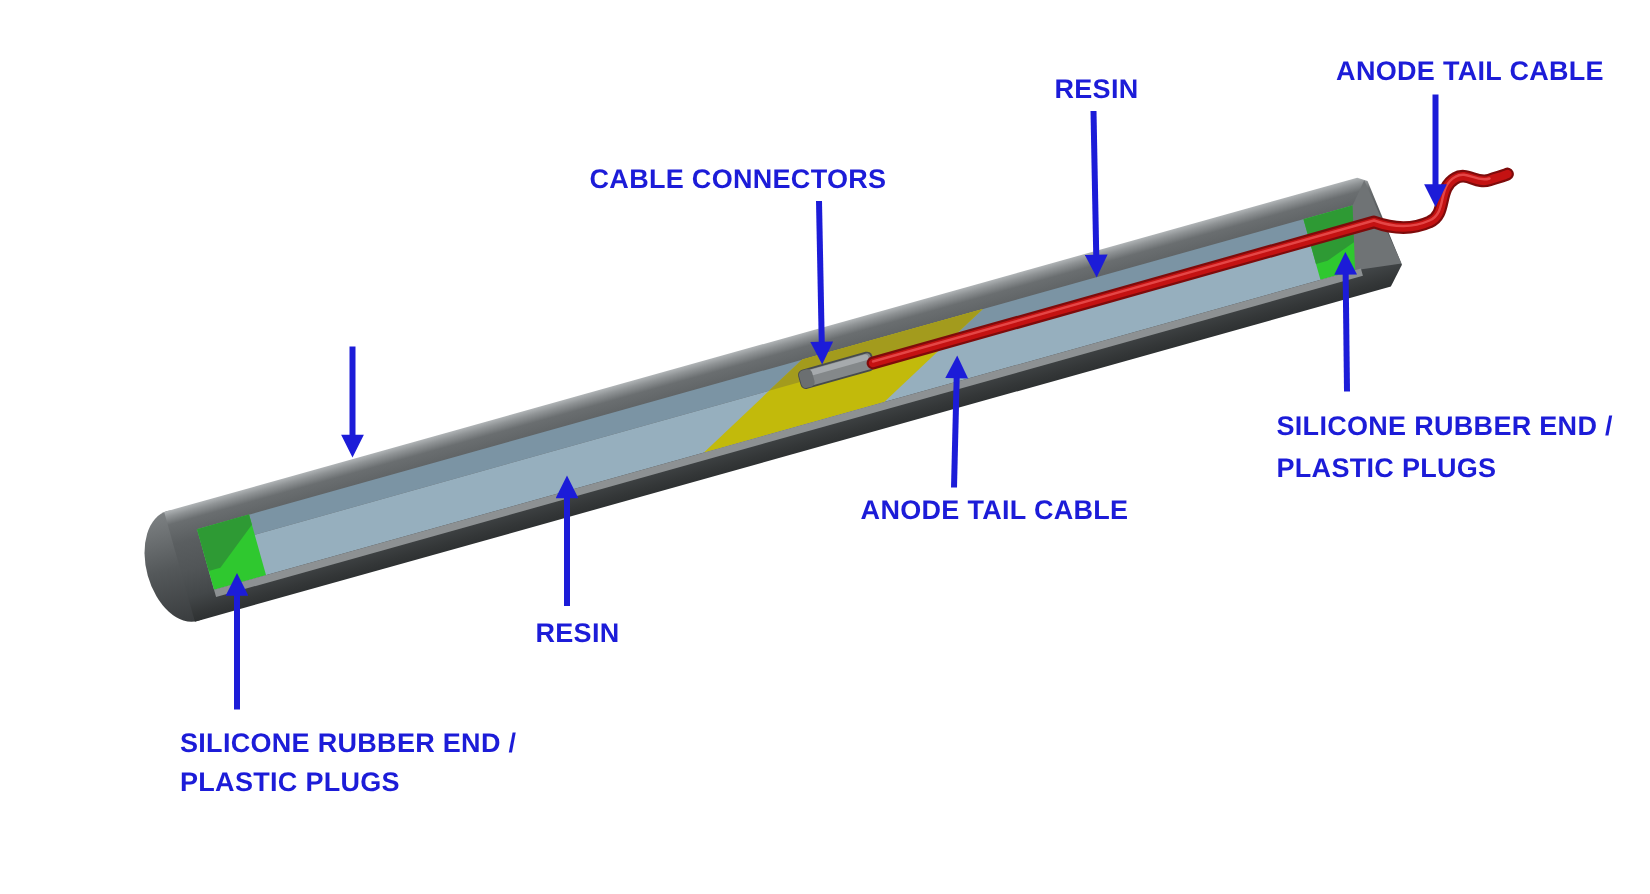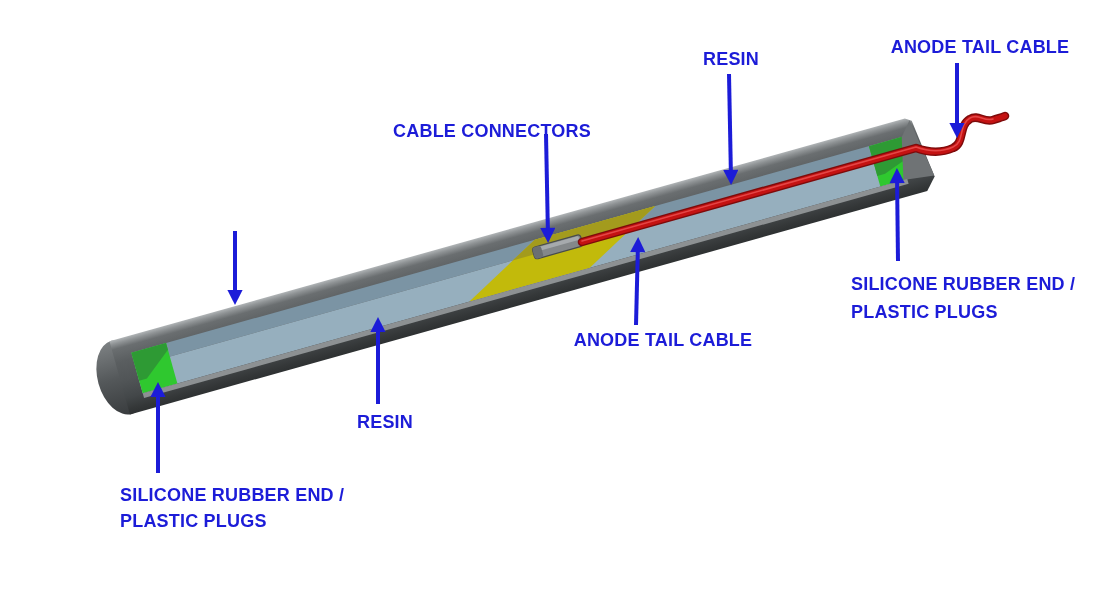--- a/index.html
+++ b/index.html
@@ -90,21 +90,21 @@
   </svg>
 
   <div class="lbl center" style="left:656px;top:48px;width:150px;">
     <span>RESIN</span>
   </div>
 
   <div class="lbl center" style="left:855px;top:36px;width:250px;">
     <span>ANODE TAIL CABLE</span>
   </div>
 
-  <div class="lbl center" style="left:377px;top:108px;width:230px;margin-top:12px;">
+  <div class="lbl center" style="left:377px;top:108px;width:230px;">
     <span>CABLE CONNECTORS</span>
   </div>
 
 
   <div class="lbl lh28" style="left:851px;top:270px;width:270px;">
     <span>SILICONE RUBBER END /</span><br>
     <span>PLASTIC PLUGS</span>
   </div>
 
   <div class="lbl center" style="left:548px;top:329px;width:230px;">

